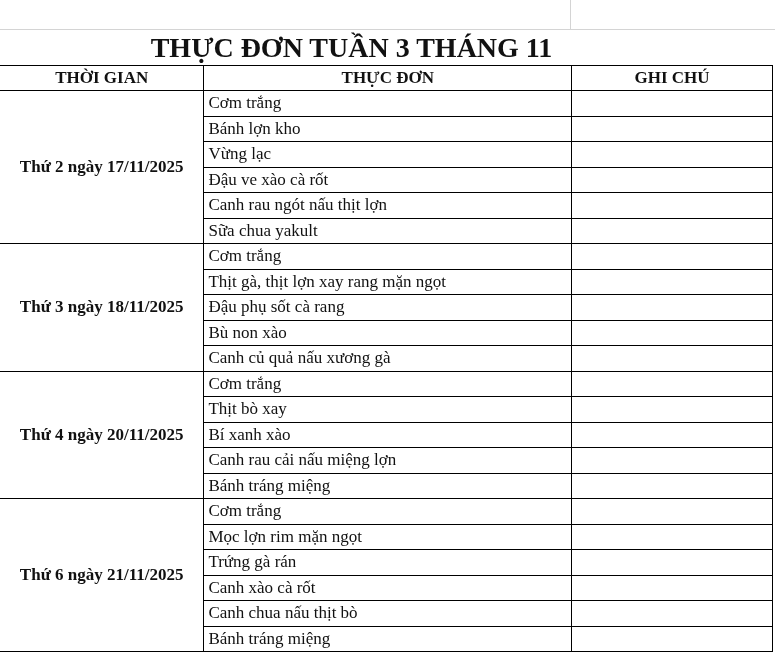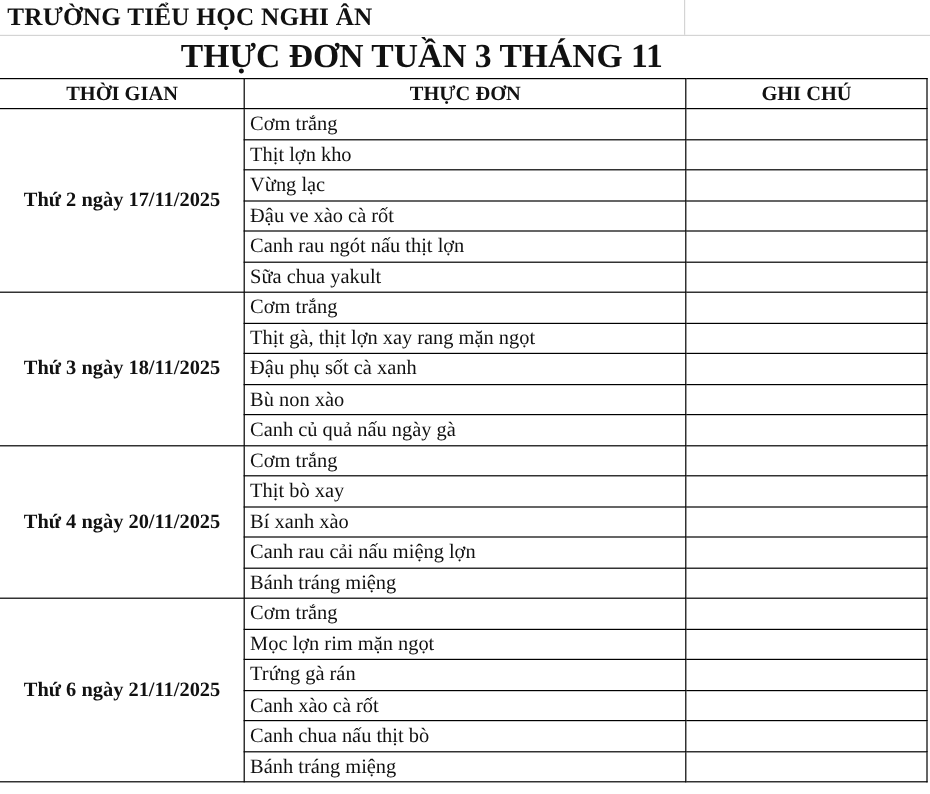--- a/index.html
+++ b/index.html
@@ -20,21 +20,20 @@
   td.dish { font-size: 17px; padding-left: 4px !important; white-space: nowrap; line-height: 24px; font-family: Liberation Serif, serif; }
   table.menu tr:first-child th { border-top: 1.5px solid #000; }
   table.menu td:first-child, table.menu th:first-child { border-left: none; }
 </style>
 </head>
 <body>
 
 <div class="grid-top">
   <div class="gl-h1"></div>
   <div class="gl-v1"></div>
-  <div class="school">TRƯỜNG TIỂU HỌC NGHI ÂN</div>
   <div class="title">THỰC ĐƠN TUẦN 3 THÁNG 11</div>
 </div>
 
 <table class="menu">
   <colgroup>
       <col class="c1">
       <col class="c2">
       <col class="c3">
     </colgroup>
   <thead>
@@ -45,21 +44,21 @@
     </tr>
   </thead>
   <tbody>
 
     <tr>
       <td class="day" rowspan="6">Thứ 2 ngày 17/11/2025</td>
       <td class="dish">Cơm trắng</td>
       <td></td>
     </tr>
     <tr>
-        <td class="dish">Thịt lợn kho</td>
+        <td class="dish">Bánh lợn kho</td>
         <td></td>
       </tr>
     <tr>
         <td class="dish">Vừng lạc</td>
         <td></td>
       </tr>
     <tr>
         <td class="dish">Đậu ve xào cà rốt</td>
         <td></td>
       </tr>
@@ -75,29 +74,29 @@
     <tr>
       <td class="day" rowspan="5">Thứ 3 ngày 18/11/2025</td>
       <td class="dish">Cơm trắng</td>
       <td></td>
     </tr>
     <tr>
         <td class="dish">Thịt gà, thịt lợn xay rang mặn ngọt</td>
         <td></td>
       </tr>
     <tr>
-        <td class="dish">Đậu phụ sốt cà xanh</td>
+        <td class="dish">Đậu phụ sốt cà rang</td>
         <td></td>
       </tr>
     <tr>
         <td class="dish">Bù non xào</td>
         <td></td>
       </tr>
     <tr>
-        <td class="dish">Canh củ quả nấu ngày gà</td>
+        <td class="dish">Canh củ quả nấu xương gà</td>
         <td></td>
       </tr>
 
     <tr>
       <td class="day" rowspan="5">Thứ 4 ngày 20/11/2025</td>
       <td class="dish">Cơm trắng</td>
       <td></td>
     </tr>
     <tr>
         <td class="dish">Thịt bò xay</td>

